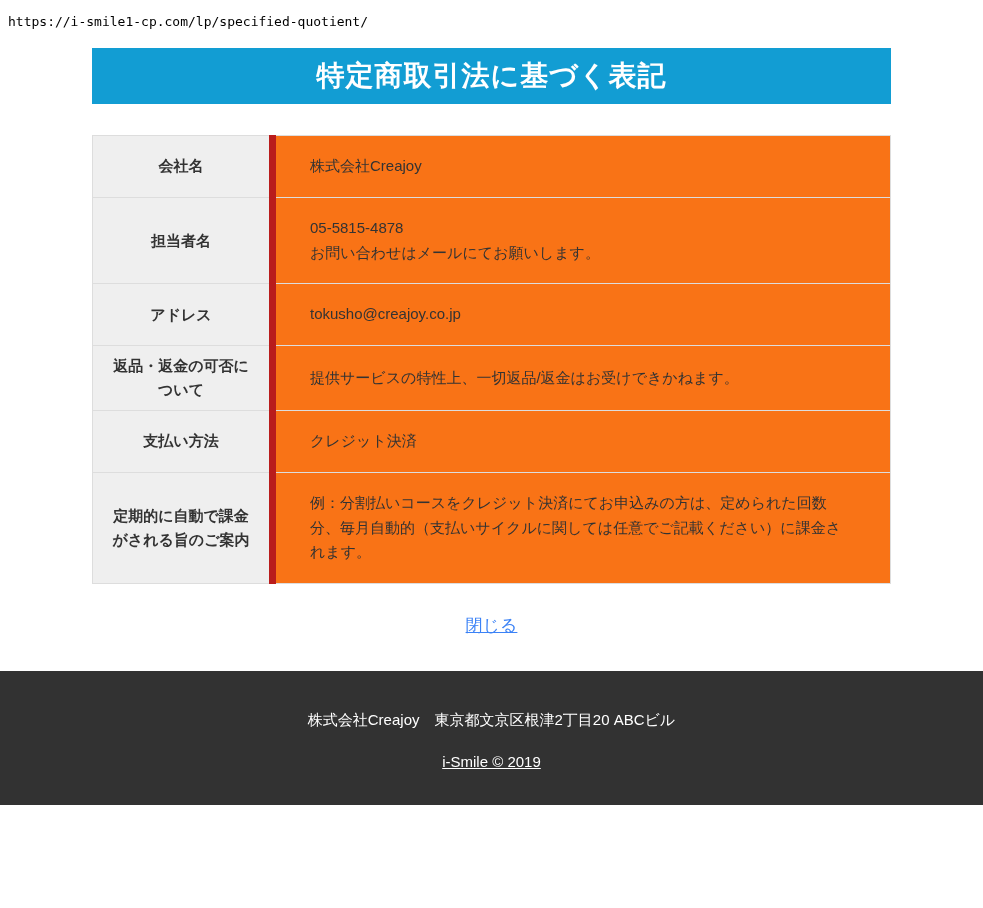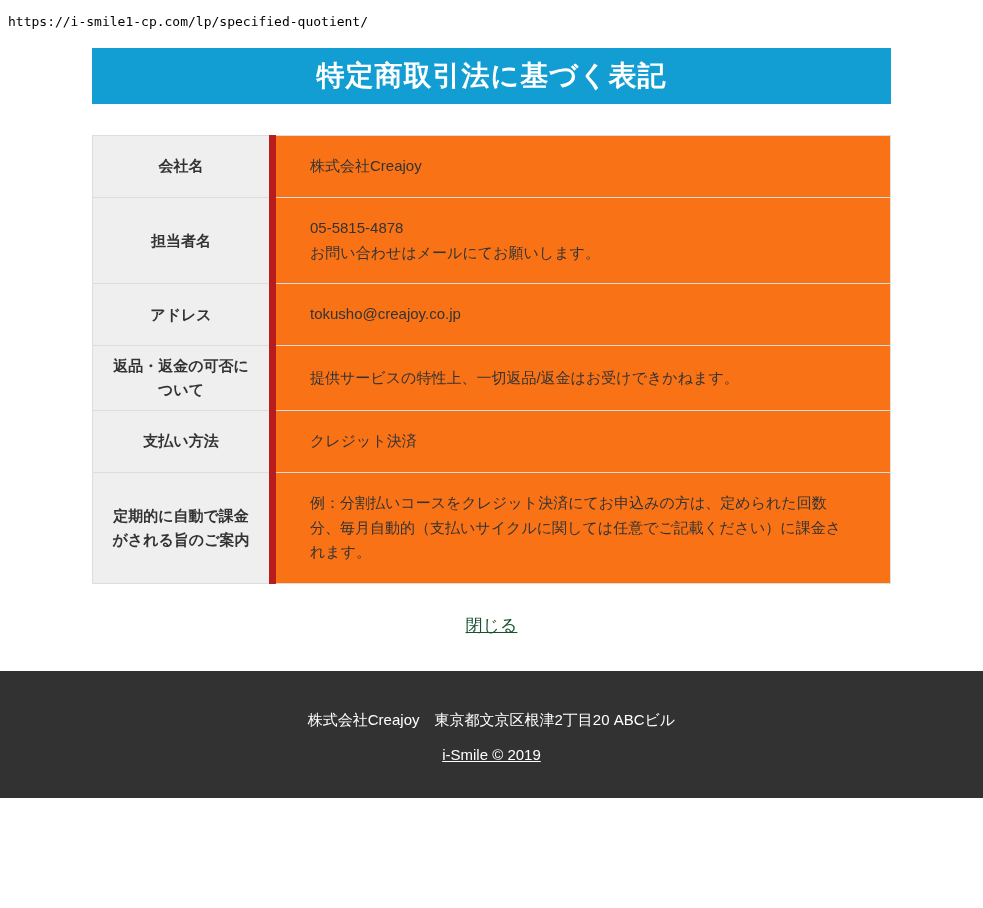--- a/index.html
+++ b/index.html
@@ -67,36 +67,36 @@
     padding: 18px 34px;
     line-height: 1.65;
     white-space: pre-line;
   }
   
   .close-wrap {
     text-align: center;
     margin: 30px 0 34px 0;
   }
   .close-wrap a {
-    color: #14532d;
+    color: #3b82f6;
     text-decoration: underline;
     font-size: 17px;
     cursor: pointer;
   }
   
   .site-footer {
     background: #323232;
     color: #ffffff;
     text-align: center;
     padding: 38px 0 32px 0;
   }
   .site-footer .footer-line1 {
     font-size: 15px;
     line-height: 22px;
-    margin-bottom: 13px;
+    margin-bottom: 20px;
   }
   .site-footer .footer-line2 {
     font-size: 15px;
     line-height: 22px;
     text-decoration: underline;
   }
 </style>
 </head>
 <body>
 

